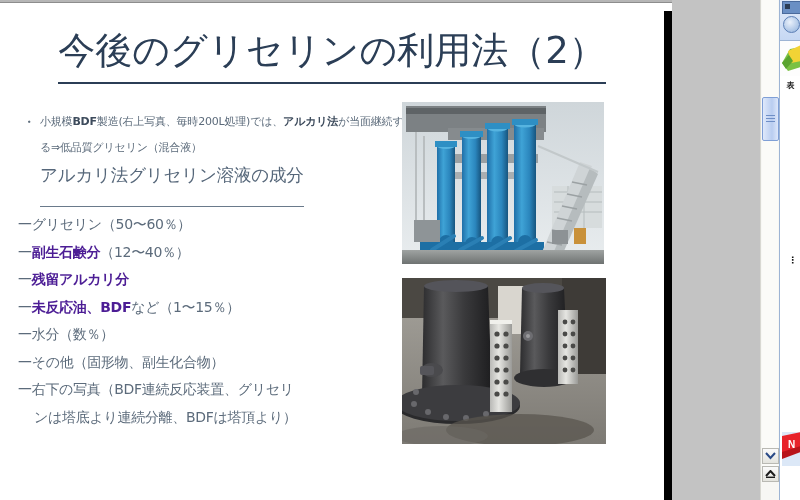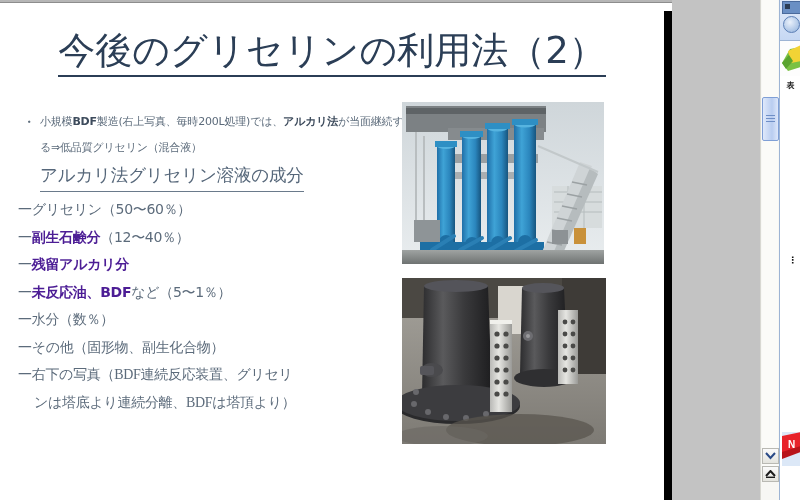--- a/index.html
+++ b/index.html
@@ -22,21 +22,21 @@
   .slide-title{
     position:absolute;left:0;top:26px;width:664px;
     text-align:center;
     font-size:37px;line-height:1.05;
     color:#2b3e56;
     letter-spacing:0px;
     white-space:nowrap;
   }
   .slide-title .u{
     border-bottom:2px solid #2b3e56;
-    padding-bottom:4px;
+    padding-bottom:11px;
     display:inline-block;
   }
 
   .body-col{
     position:absolute;left:18px;top:103px;width:390px;
   }
   .b-row{display:flex;align-items:flex-start;}
   .b-bullet{
     width:22px;flex:none;color:#5f6e7d;font-size:15px;line-height:26px;text-align:center;
   }
@@ -46,31 +46,31 @@
     color:#5c6b7b;
     letter-spacing:-0.2px;
   }
   .b-text b{color:#3d4b5c;font-weight:bold;}
 
   .sub-head{
     margin-top:1px;margin-left:22px;
     font-size:17.5px;line-height:27px;color:#56677a;
     display:inline-block;
     border-bottom:1.5px solid #6a7a8b;
-    padding-bottom:2px;
+    padding-bottom:17px;
     letter-spacing:-0.2px;
   }
   .dash-list{margin-top:4px;}
   .dash-item{
     font-size:14px;line-height:27.5px;color:#5c6b7b;
     letter-spacing:-0.3px;
     white-space:nowrap;
   }
   .dash-item b{color:#4c1d95;font-weight:bold;}
-  .dash-item.wrap{white-space:normal;font-family:Liberation Serif, serif;}
+  .dash-item.wrap{white-space:normal;}
   .dash-item .cont{display:block;padding-left:16px;}
 
   
   .photo{position:absolute;overflow:hidden;background:#8e9399;}
   .photo-top{left:402px;top:96px;width:202px;height:162px;}
   .photo-bot{left:402px;top:272px;width:204px;height:166px;}
   .photo svg{display:block;width:100%;height:100%;}
 
   
   .app-bg{position:absolute;left:672px;top:0;width:128px;height:500px;background:#c3c3c3;}
@@ -149,21 +149,21 @@
             <span>小規模</span><b>BDF</b><span>製造(右上写真、毎時200L処理)では、</span><b>アルカリ法</b><span>が当面継続する⇒低品質グリセリン（混合液）</span>
           </div>
         </div>
 
         <div class="sub-head">アルカリ法グリセリン溶液の成分</div>
 
         <div class="dash-list">
           <div class="dash-item"><span>一</span><b></b><span>グリセリン（50〜60％）</span></div>
           <div class="dash-item"><span>一</span><b>副生石鹸分</b><span>（12〜40％）</span></div>
           <div class="dash-item"><span>一</span><b>残留アルカリ分</b><span></span></div>
-          <div class="dash-item"><span>一</span><b>未反応油、BDF</b><span>など（5〜1％）</span></div>
+          <div class="dash-item"><span>一</span><b>未反応油、BDF</b><span>など（1〜15％）</span></div>
           <div class="dash-item"><span>一</span><b></b><span>水分（数％）</span></div>
           <div class="dash-item"><span>一</span><b></b><span>その他（固形物、副生化合物）</span></div>
 
           <div class="dash-item wrap">
             <span>一右下の写真（BDF連続反応装置、グリセリ</span>
             <span class="cont">ンは塔底より連続分離、BDFは塔頂より）</span>
           </div>
         </div>
 
       </div>

